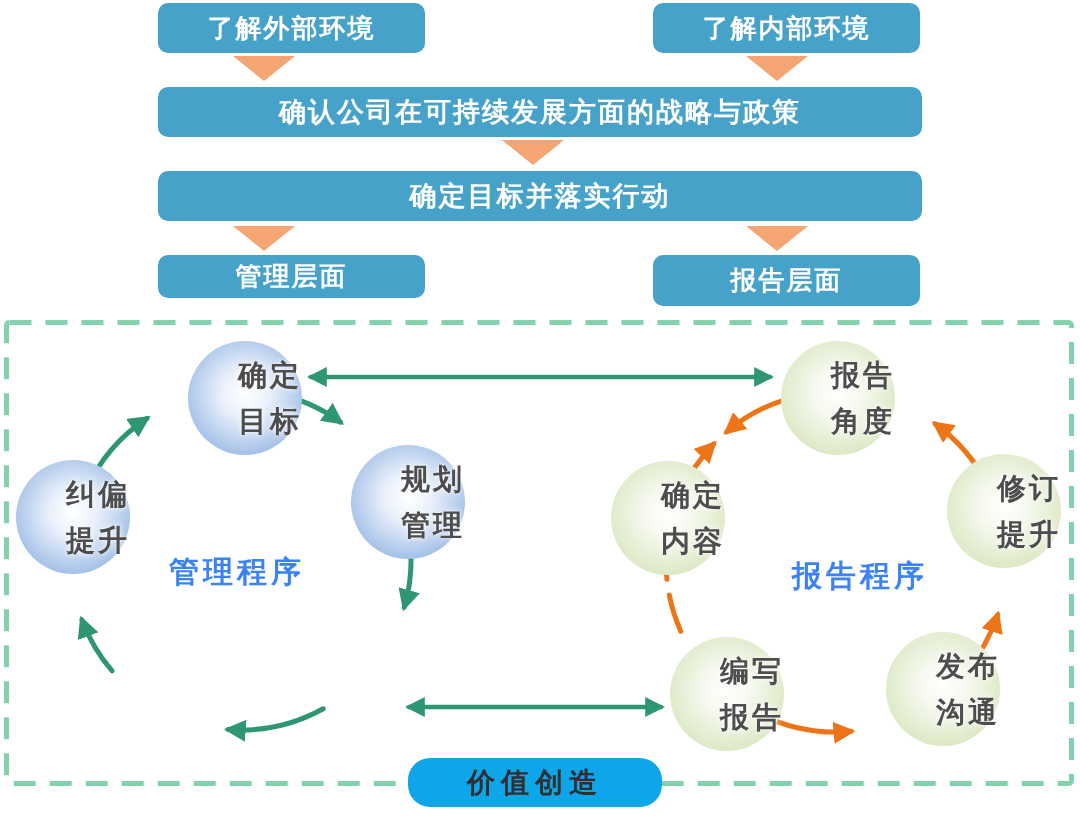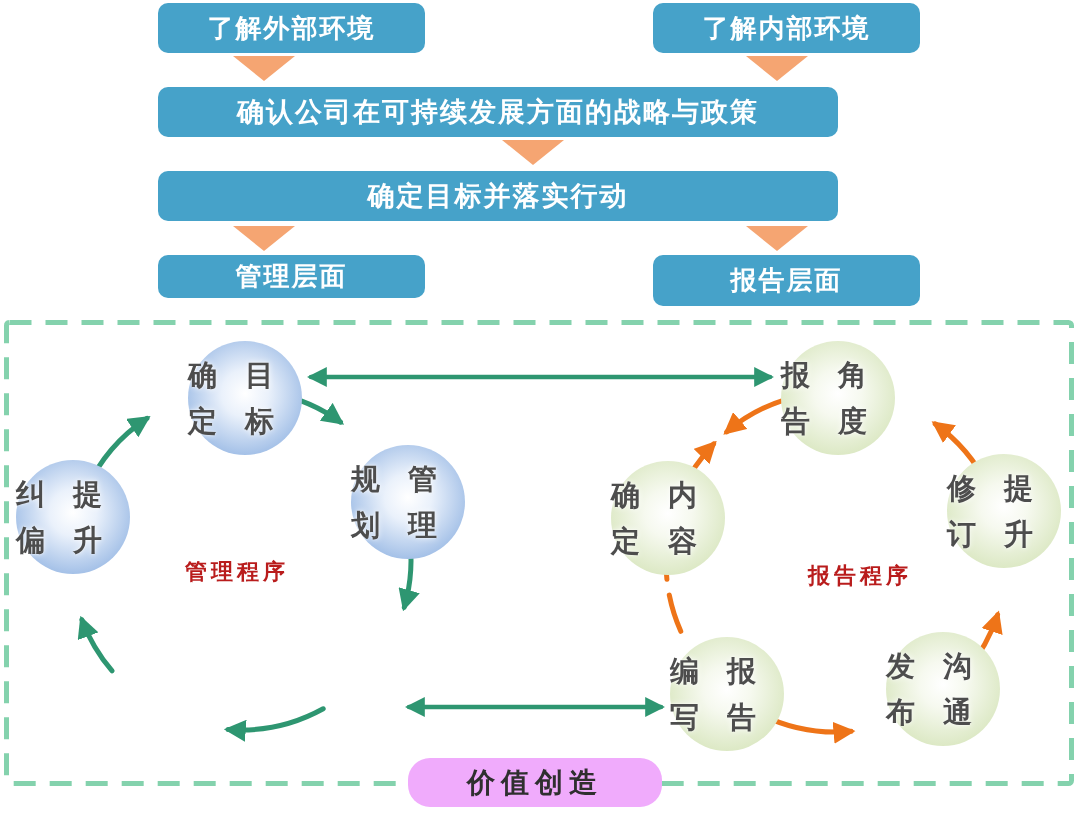--- a/index.html
+++ b/index.html
@@ -7,49 +7,49 @@
     position:relative;width:1080px;height:820px;background:#ffffff;overflow:hidden;
     font-family:"Liberation Sans","DejaVu Sans",sans-serif;
   }
   
   .fbox{
     position:absolute;background:#46a2c9;border-radius:10px;
     color:#ffffff;font-weight:bold;display:flex;align-items:center;justify-content:center;
     letter-spacing:2px;
   }
   .fbox.small{width:267px;height:50px;font-size:26px;}
-  .fbox.wide{width:680px;height:50px;font-size:27px;}
+  .fbox.wide{width:764px;height:50px;font-size:27px;}
   .tri{
     position:absolute;width:0;height:0;
     border-left:31px solid transparent;border-right:31px solid transparent;
     border-top:25px solid #f5a572;
   }
   
   .cycle-wrap{position:absolute;left:4px;top:320px;width:1070px;height:466px;}
   .cycle-wrap svg.arrows{position:absolute;left:0;top:0;}
   .circle{
     position:absolute;width:114px;height:114px;border-radius:50%;
-    display:flex;flex-direction:row;align-items:center;justify-content:center;
+    display:flex;flex-direction:column;align-items:flex-end;justify-content:center;
     font-weight:bold;font-size:29px;color:#4d4d4d;line-height:46px;letter-spacing:3px;
     text-shadow:0 0 6px rgba(255,255,255,.95), 0 0 2px rgba(255,255,255,.8);
     z-index:2;
   }
   .circle.blue{
     background:radial-gradient(circle at 50% 46%,#ffffff 0%,#eaf1fb 28%,#a6c2e8 72%,#7fa9dc 100%);
   }
   .circle.green{
     background:radial-gradient(circle at 50% 46%,#ffffff 0%,#f6f9ef 28%,#dde9c6 72%,#cbdfab 100%);
   }
   .cycle-label{
     position:absolute;transform:translate(-50%,-50%);z-index:2;
-    color:#b91c1c;font-size:22px;font-weight:bold;letter-spacing:4px;white-space:nowrap;
+    color:#3b82f6;font-size:30px;font-weight:bold;letter-spacing:4px;white-space:nowrap;
   }
   .value-box{
     position:absolute;left:404px;top:438px;width:254px;height:49px;z-index:3;
-    background:#f0abfc;border-radius:22px;display:flex;align-items:center;justify-content:center;
+    background:#0ea5e9;border-radius:22px;display:flex;align-items:center;justify-content:center;
     color:#2f2f2f;font-size:28px;font-weight:bold;letter-spacing:6px;
   }
 </style>
 </head>
 <body>
 
 <div class="canvas">
 
   <div class="fbox small" style="left:158px;top:3px">了解外部环境</div>
   <div class="fbox small" style="left:653px;top:3px">了解内部环境</div>

